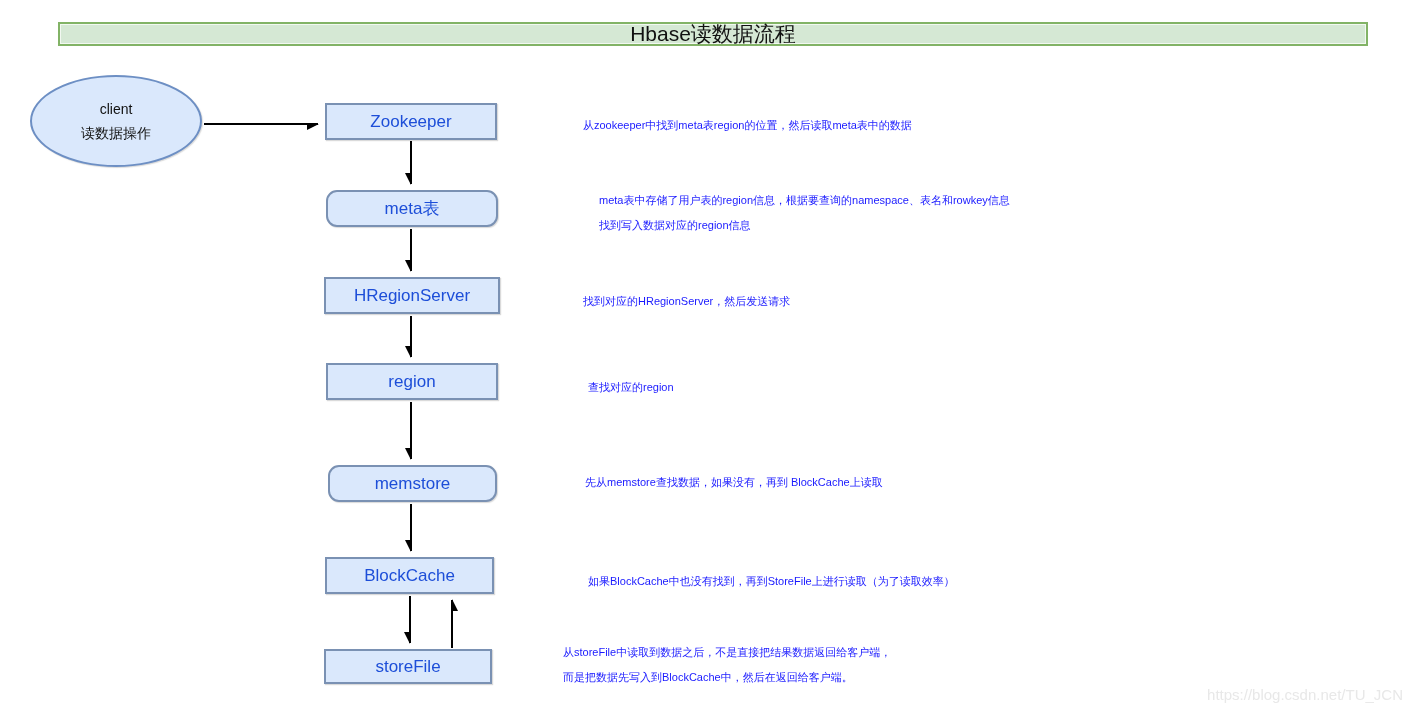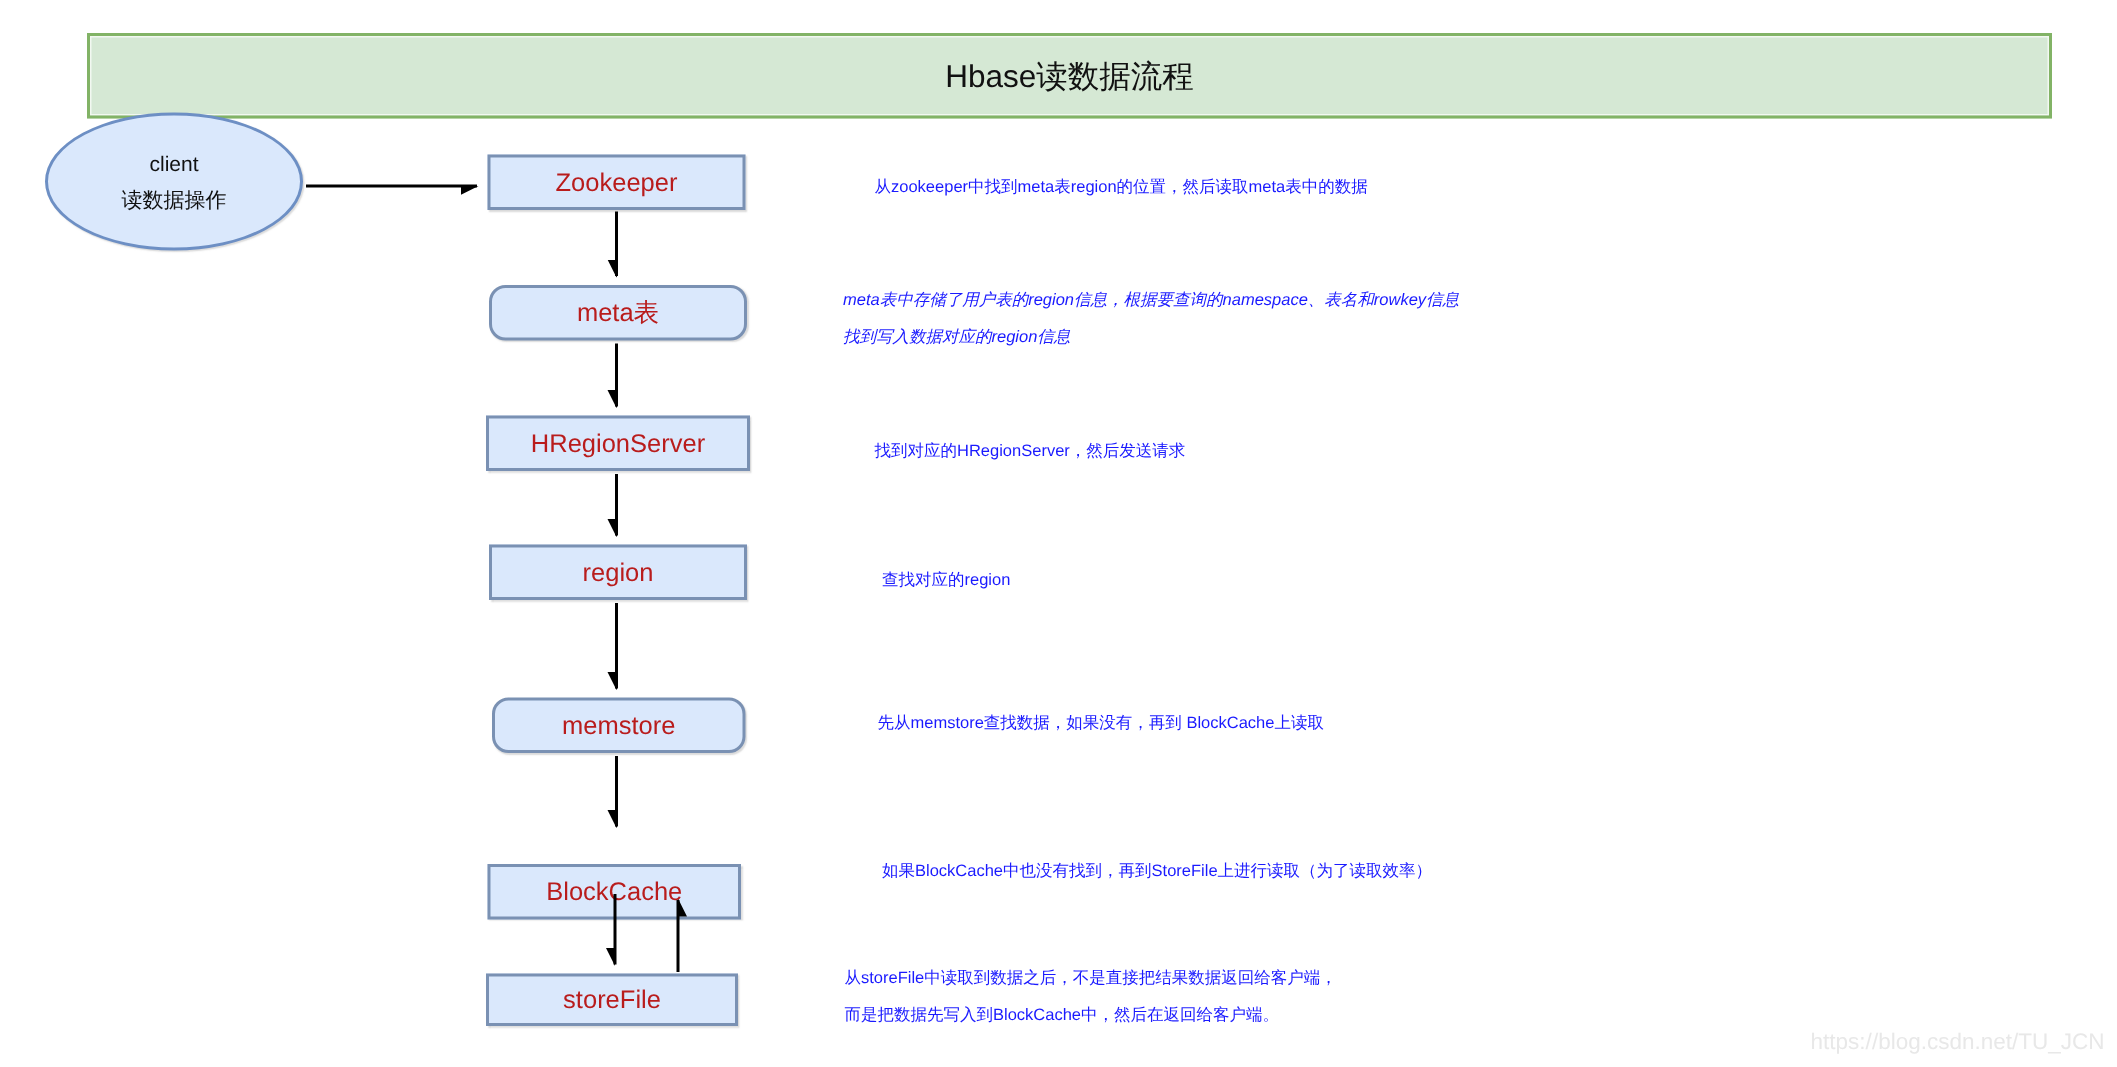--- a/index.html
+++ b/index.html
@@ -8,21 +8,21 @@
   .canvas {
     position: relative;
     width: 1411px;
     height: 711px;
     background: #ffffff;
     overflow: hidden;
   }
   .title-bar {
     position: absolute;
     left: 58px; top: 22px;
-    width: 1310px; height: 57px;
+    width: 1310px; height: 24px;
     background: #d5e8d4;
     border: 2px solid #82b366;
     box-shadow: inset 0 0 0 1px #f2f8f1;
     display: flex; align-items: center; justify-content: center;
     font-size: 21px; color: #111111;
   }
   .ellipse {
     position: absolute;
     left: 30px; top: 75px;
     width: 172px; height: 92px;
@@ -32,21 +32,21 @@
     display: flex; flex-direction: column; align-items: center; justify-content: center;
     font-size: 14px; color: #111111; line-height: 24px;
     box-shadow: 1px 1px 1px rgba(150,150,150,0.35);
   }
   .node {
     position: absolute;
     width: 172px; height: 37px;
     background: #dae8fc;
     border: 2px solid #7a91b3;
     display: flex; align-items: center; justify-content: center;
-    font-size: 17px; color: #b91c1c;
+    font-size: 17px; color: #1d4ed8;
     box-shadow: 1px 1px 1px rgba(150,150,150,0.35);
   }
   .annotation {
     position: absolute;
     color: #1a1aff;
     font-size: 11px;
     line-height: 25px;
     white-space: nowrap;
   }
   .arrows-layer {
@@ -82,21 +82,21 @@
   </div>
   <div class="node" style="left:324px; top:277px; width:176px;">
     <span>HRegionServer</span>
   </div>
   <div class="node" style="left:326px; top:363px;">
     <span>region</span>
   </div>
   <div class="node" style="left:328px; top:465px; width:169px;border-radius:11px;">
     <span>memstore</span>
   </div>
-  <div class="node" style="left:325px; top:576px; width:169px;">
+  <div class="node" style="left:325px; top:557px; width:169px;">
     <span>BlockCache</span>
   </div>
   <div class="node" style="left:324px; top:649px; width:168px; height:35px;">
     <span>storeFile</span>
   </div>
 
   <svg class="arrows-layer" viewBox="0 0 1411 711" xmlns="http://www.w3.org/2000/svg">
     <defs>
       <marker id="arrowhead" markerUnits="userSpaceOnUse" markerWidth="16" markerHeight="14" refX="11" refY="0" orient="auto">
         <path d="M0,-6 L12,0 L0,6 Z" fill="#000000"></path>
@@ -108,21 +108,21 @@
     <line x1="411" y1="316" x2="411" y2="357" stroke="#000000" stroke-width="2" marker-end="url(#arrowhead)"></line>
     <line x1="411" y1="402" x2="411" y2="459" stroke="#000000" stroke-width="2" marker-end="url(#arrowhead)"></line>
     <line x1="411" y1="504" x2="411" y2="551" stroke="#000000" stroke-width="2" marker-end="url(#arrowhead)"></line>
     <line x1="410" y1="596" x2="410" y2="643" stroke="#000000" stroke-width="2" marker-end="url(#arrowhead)"></line>
     <line x1="452" y1="648" x2="452" y2="600" stroke="#000000" stroke-width="2" marker-end="url(#arrowhead)"></line>
   </svg>
 
   <div class="annotation" style="left:583px; top:113px;">
     <div>从zookeeper中找到meta表region的位置，然后读取meta表中的数据</div>
   </div>
-  <div class="annotation" style="left:562px; top:188px;font-style:italic;">
+  <div class="annotation" style="left:599px; top:188px;">
     <div>meta表中存储了用户表的region信息，根据要查询的namespace、表名和rowkey信息</div>
     <div>找到写入数据对应的region信息</div>
   </div>
   <div class="annotation" style="left:583px; top:289px;">
     <div>找到对应的HRegionServer，然后发送请求</div>
   </div>
   <div class="annotation" style="left:588px; top:375px;">
     <div>查找对应的region</div>
   </div>
   <div class="annotation" style="left:585px; top:470px;">

